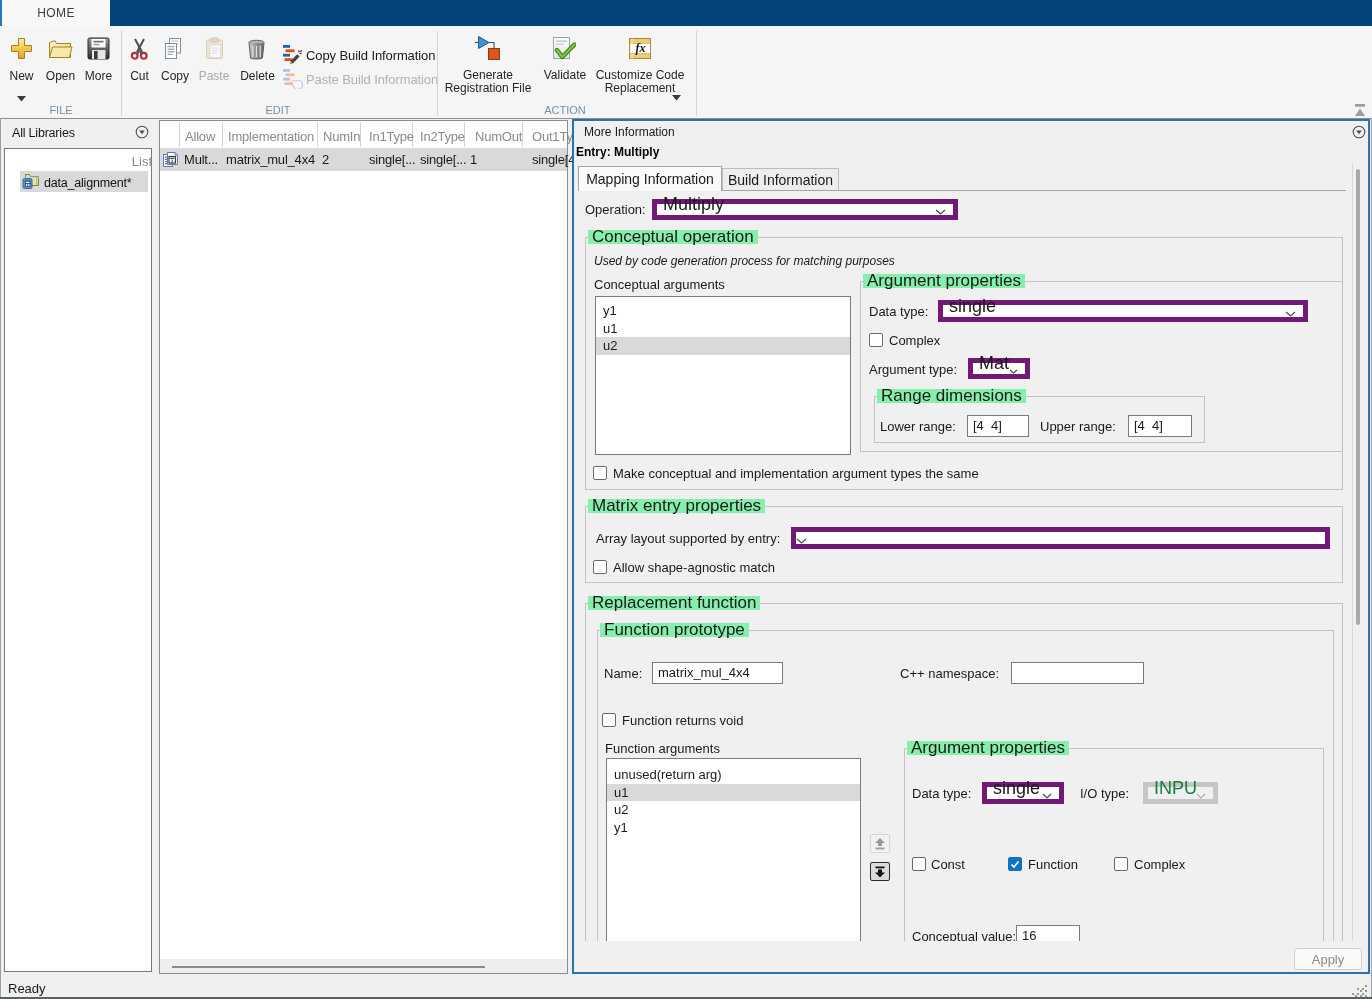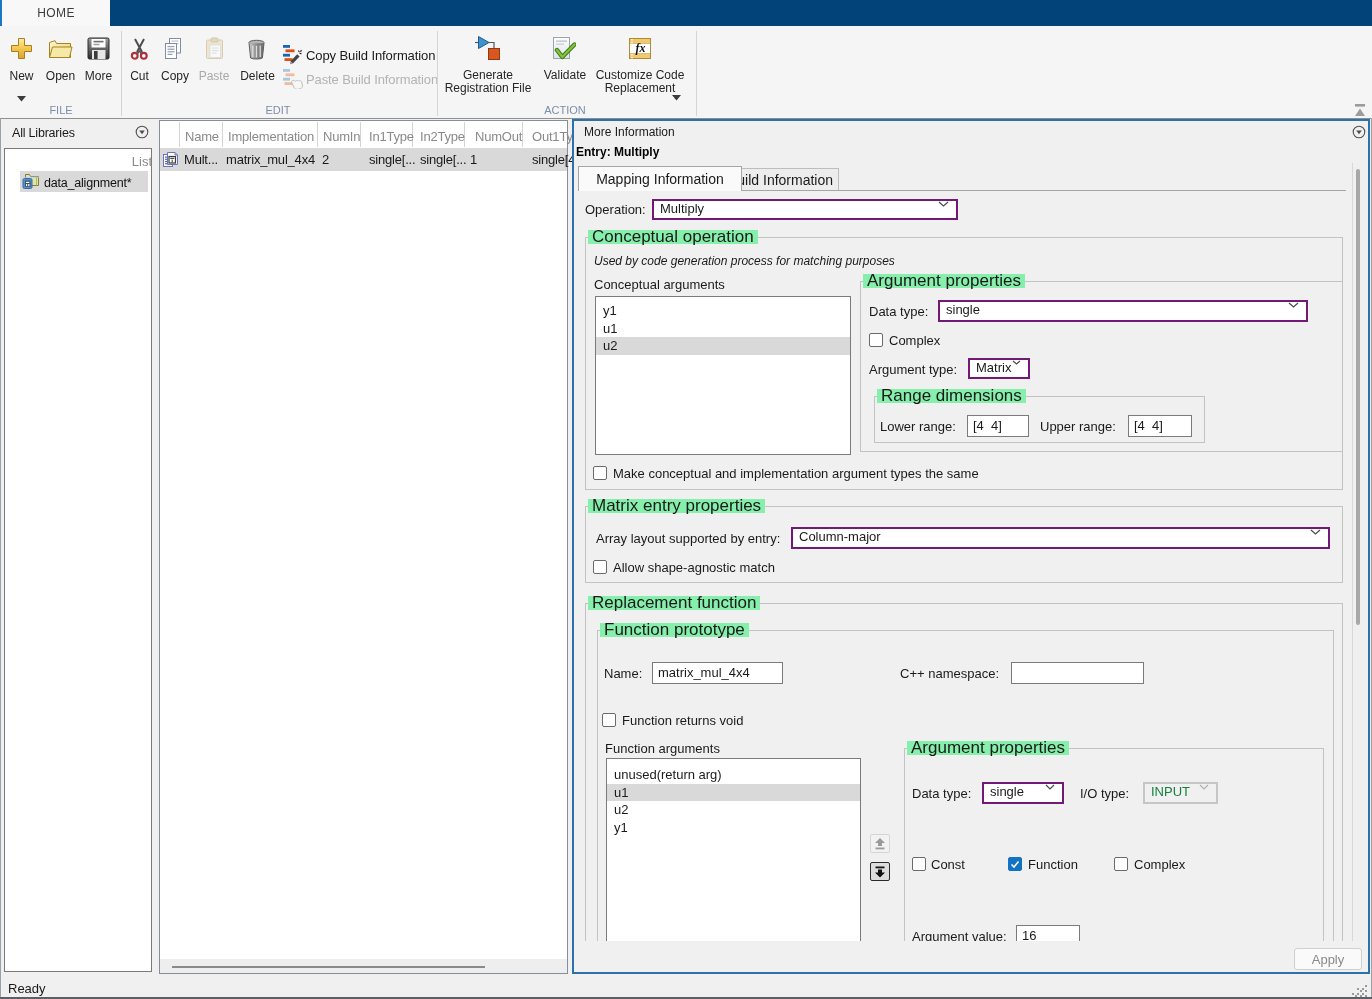--- a/index.html
+++ b/index.html
@@ -1,17 +1,17 @@
 <!DOCTYPE html>
 <html><head><meta charset="utf-8"><style>
 html,body{margin:0;padding:0}
 body{width:1372px;height:999px;position:relative;overflow:hidden;background:#f0f0f0;font-family:"Liberation Sans",sans-serif}
 .ab{position:absolute}
 .lbl{position:absolute;font-size:13px;color:#1a1a1a;white-space:nowrap;line-height:15px}
-.dd{position:absolute;background:#fff;border:2px solid #701a75;box-sizing:border-box;display:flex;align-items:flex-start;font-size:13px;color:#1a1a1a}
+.dd{position:absolute;background:#fff;border:5px solid #701a75;box-sizing:border-box;display:flex;align-items:flex-end;font-size:18px;color:#1a1a1a}
 .dd .tx{padding-left:6px;flex:1;white-space:nowrap;overflow:hidden}
 .dd svg{margin-right:7px;flex:none}
 .dd.dis{background:#f0f0f0;border-color:#c6c6c6;color:#15803d}
 .inp{position:absolute;background:#fff;border:1px solid #7b7b7b;box-sizing:border-box;font-size:13px;color:#1a1a1a;padding:2px 5px;line-height:16px}
 .cb{position:absolute;width:14px;height:14px;background:#fff;border:1px solid #6b6b6b;border-radius:2px;box-sizing:border-box}
 .cb.on{background:#1272c4;border-color:#1272c4;display:flex;align-items:center;justify-content:center}
 .fs{position:absolute;border:1px solid #c3c3c3;box-sizing:border-box}
 .leg{position:absolute;font-size:17px;color:#1a1a1a;background:#86efac;padding:0 4px;white-space:nowrap;line-height:14px}
 .lb{position:absolute;background:#fff;border:1px solid #7b7b7b;box-sizing:border-box;font-size:13px;color:#1a1a1a;overflow:hidden}
 .li{height:17.5px;line-height:17.5px;padding-left:7px}
@@ -230,21 +230,21 @@
 
 <div class="ab" style="left:159px;top:120px;width:409px;height:854px;background:#fff;border:1px solid #868e99;box-sizing:border-box"></div>
 <div id="table">
 <div class="ab" style="left:179px;top:122px;width:1px;height:25px;background:#d4d4d4"></div>
 <div class="ab" style="left:222px;top:122px;width:1px;height:25px;background:#d4d4d4"></div>
 <div class="ab" style="left:317px;top:122px;width:1px;height:25px;background:#d4d4d4"></div>
 <div class="ab" style="left:360px;top:122px;width:1px;height:25px;background:#d4d4d4"></div>
 <div class="ab" style="left:412px;top:122px;width:1px;height:25px;background:#d4d4d4"></div>
 <div class="ab" style="left:464px;top:122px;width:1px;height:25px;background:#d4d4d4"></div>
 <div class="ab" style="left:522px;top:122px;width:1px;height:25px;background:#d4d4d4"></div>
-<div class="hcell" style="left:185px;top:129px">Name</div>
+<div class="hcell" style="left:185px;top:129px">Allow</div>
 <div class="hcell" style="left:228px;top:129px">Implementation</div>
 <div class="hcell" style="left:323px;top:129px">NumIn</div>
 <div class="hcell" style="left:369px;top:129px">In1Type</div>
 <div class="hcell" style="left:420px;top:129px">In2Type</div>
 <div class="hcell" style="left:475px;top:129px">NumOut</div>
 <div class="hcell" style="left:532px;top:129px">Out1Ty</div>
 <div class="ab" style="left:160px;top:148px;width:407px;height:23px;background:#d9d9d9"></div>
 <div class="ab" style="left:162px;top:151px"><svg width="17" height="17" viewBox="0 0 17 17">
         <rect x="1.5" y="3.5" width="9" height="12" fill="#fff" stroke="#6a74b8"></rect>
         <rect x="3" y="5.5" width="5" height="1.2" fill="#5b66b0"></rect>
@@ -272,21 +272,21 @@
 <div class="ab" style="left:584px;top:125px;font-size:12px;color:#1a1a1a">More Information</div>
 <div class="ab" style="left:1352px;top:125px"><svg width="14" height="14">
       <circle cx="7" cy="7" r="5.8" fill="none" stroke="#4f4f4f" stroke-width="1.1"></circle>
       <polygon points="4.2,5.6 9.8,5.6 7,9.2" fill="#4f4f4f"></polygon>
     </svg></div>
 <div class="ab" style="left:576px;top:145px;font-size:12px;font-weight:bold;color:#000">Entry: Multiply</div>
 <div id="rightpanel">
 
 <div class="ab" style="left:578px;top:190px;width:768px;height:1px;background:#a6a6a6"></div>
 <div class="ab" style="left:722px;top:168px;width:117px;height:22px;background:#ededed;border:1px solid #bdbdbd;border-bottom:none;box-sizing:border-box;display:flex;align-items:center;justify-content:center;font-size:14px;color:#1a1a1a">Build Information</div>
-<div class="ab" style="left:578px;top:166px;width:164px;height:25px;background:#fafafa;border:1px solid #a6a6a6;border-bottom:none;box-sizing:border-box;display:flex;align-items:center;justify-content:center;font-size:14px;color:#1a1a1a">Mapping Information</div>
+<div class="ab" style="left:578px;top:166px;width:144px;height:25px;background:#fafafa;border:1px solid #a6a6a6;border-bottom:none;box-sizing:border-box;display:flex;align-items:center;justify-content:center;font-size:14px;color:#1a1a1a">Mapping Information</div>
 
 <div class="lbl" style="left:585px;top:202px">Operation:</div>
 <div class="dd" style="left:652px;top:199px;width:306px;height:21px">
       <span class="tx">Multiply</span>
       <svg width="11" height="6">
         <path d="M1 1 L5.5 5 L10 1" stroke="#4a4a4a" fill="none" stroke-width="1.2"></path>
       </svg>
     </div>
 
 <div class="fs" style="left:585px;top:237px;width:758px;height:253px"></div>
@@ -324,21 +324,20 @@
 <div class="leg" style="left:877px;top:389px">Range dimensions</div>
 <div class="lbl" style="left:880px;top:419px">Lower range:</div>
 <div class="inp" style="left:967px;top:415px;width:62px;height:22px">[4&nbsp;&nbsp;4]</div>
 <div class="lbl" style="left:1040px;top:419px">Upper range:</div>
 <div class="inp" style="left:1128px;top:415px;width:64px;height:22px">[4&nbsp;&nbsp;4]</div>
 
 <div class="fs" style="left:585px;top:506px;width:758px;height:77px"></div>
 <div class="leg" style="left:588px;top:499px">Matrix entry properties</div>
 <div class="lbl" style="left:596px;top:531px">Array layout supported by entry:</div>
 <div class="dd" style="left:791px;top:527px;width:539px;height:22px">
-      <span class="tx">Column-major</span>
       <svg width="11" height="6">
         <path d="M1 1 L5.5 5 L10 1" stroke="#4a4a4a" fill="none" stroke-width="1.2"></path>
       </svg>
     </div>
 <div class="cb" style="left:593px;top:560px"></div>
 <div class="lbl" style="left:613px;top:560px">Allow shape-agnostic match</div>
 
 <div class="fs" style="left:585px;top:603px;width:758px;height:352px;border-bottom:none"></div>
 <div class="leg" style="left:588px;top:596px">Replacement function</div>
 <div class="fs" style="left:597px;top:630px;width:737px;height:325px;border-bottom:none"></div>
@@ -384,21 +383,21 @@
 <div class="cb" style="left:912px;top:857px"></div>
 <div class="lbl" style="left:931px;top:857px">Const</div>
 <div class="cb on" style="left:1008px;top:857px">
       <svg width="10" height="9">
         <path d="M1.5 4.5 L4 7 L8.5 1.5" stroke="#fff" stroke-width="1.6" fill="none"></path>
       </svg>
     </div>
 <div class="lbl" style="left:1028px;top:857px">Function</div>
 <div class="cb" style="left:1114px;top:857px"></div>
 <div class="lbl" style="left:1134px;top:857px">Complex</div>
-<div class="lbl" style="left:912px;top:929px">Argument value:</div>
+<div class="lbl" style="left:912px;top:929px">Conceptual value:</div>
 <div class="inp" style="left:1016px;top:925px;width:64px;height:22px">16</div>
 
 <div class="ab" style="left:574px;top:941px;width:794px;height:31px;background:#f0f0f0"></div>
 <div class="ab" style="left:1294px;top:948px;width:68px;height:22px;background:#fafafa;border:1px solid #cfcfcf;border-radius:3px;box-sizing:border-box;display:flex;align-items:center;justify-content:center;font-size:13px;color:#8a8a8a">Apply</div>
 
 <div class="ab" style="left:1352px;top:163px;width:1px;height:778px;background:#d8d8d8"></div>
 <div class="ab" style="left:1356px;top:169px;width:4px;height:456px;background:#a8a8a8;border-radius:2px"></div>
 </div>
 
 </body></html>

